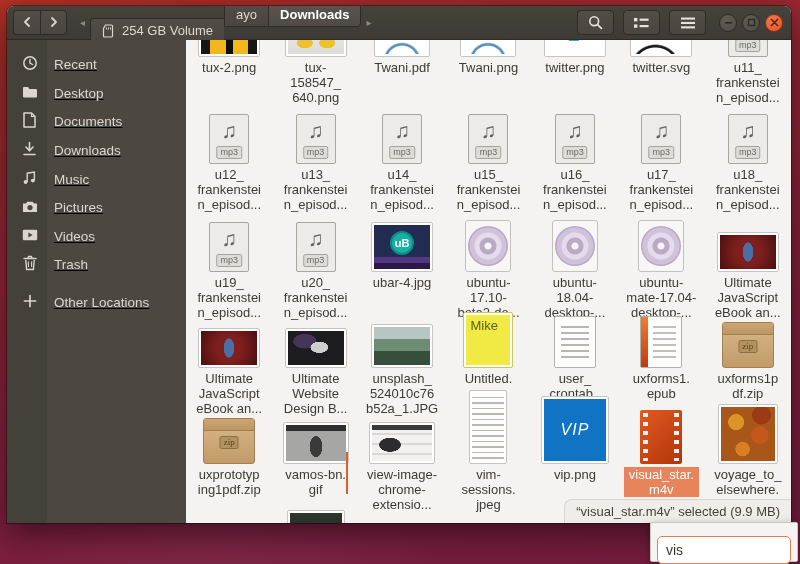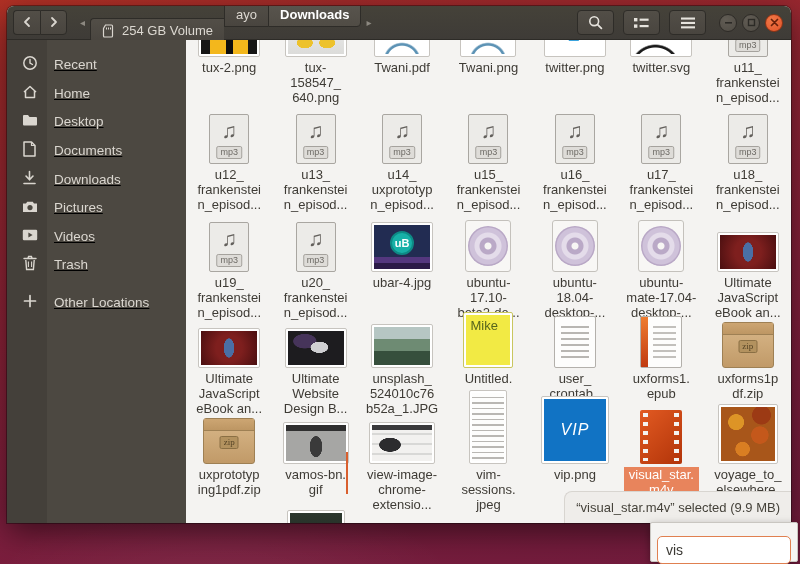--- a/index.html
+++ b/index.html
@@ -167,21 +167,21 @@
     radial-gradient(12px 12px at 72% 52%, #c4581b 70%, transparent 75%),
     radial-gradient(10px 10px at 40% 78%, #d97e22 70%, transparent 75%),
     radial-gradient(13px 13px at 75% 15%, #9c3a14 70%, transparent 75%), #a8561a; }
   .t-dark .img { width:52px; height:40px; background:linear-gradient(180deg,#2c372e,#1f281f); }
 
   
   .drop-indicator { position:absolute; width:2px; height:42px; background:#d95f2e; }
 
   
   .statusbar {
-    position:absolute; right:0; bottom:0; height:32px; background:#efedea;
+    position:absolute; right:0; bottom:0; height:24px; background:#efedea;
     border-top:1px solid #d8d5d0; border-left:1px solid #d8d5d0; border-radius:8px 0 0 0;
     font-size:13px; color:#45423a; padding:0 11px; display:flex; align-items:center; white-space:nowrap;
   }
 
   
   .search-popup {
     position:absolute; left:650px; top:522px; width:148px; height:40px;
     background:#f5f4f2; border:1px solid #c9c6c1; border-radius:2px;
     box-shadow:0 3px 8px rgba(0,0,0,.35); padding:13px 6px; z-index:30;
   }
@@ -284,28 +284,20 @@
             <span class="icon">
               <svg width="16" height="16" viewBox="0 0 16 16">
                 <circle cx="8" cy="8" r="6.2" fill="none" stroke="#dad6cf" stroke-width="1.5"></circle>
                 <path d="M8 4.5 V8 L10.5 9.5" fill="none" stroke="#dad6cf" stroke-width="1.4" stroke-linecap="round"></path>
               </svg>
             </span>
             <span class="label">Recent</span>
           </div>
           <div class="sb-item">
             <span class="icon">
-              <svg width="16" height="16" viewBox="0 0 16 16">
-                <path d="M2 8 L8 2.5 L14 8 M3.5 7 V13.5 H12.5 V7" fill="none" stroke="#dad6cf" stroke-width="1.5" stroke-linejoin="round"></path>
-              </svg>
-            </span>
-            <span class="label">Home</span>
-          </div>
-          <div class="sb-item">
-            <span class="icon">
               <svg width="16" height="14" viewBox="0 0 16 14">
                 <path d="M1 3 a1 1 0 0 1 1-1 h4 l1.5 2 H14 a1 1 0 0 1 1 1 v6.5 a1 1 0 0 1 -1 1 H2 a1 1 0 0 1 -1 -1 Z" fill="#dad6cf"></path>
               </svg>
             </span>
             <span class="label">Desktop</span>
           </div>
           <div class="sb-item">
             <span class="icon">
               <svg width="13" height="16" viewBox="0 0 13 16">
                 <path d="M1 1 h7.5 L12 4.5 V15 H1 Z" fill="none" stroke="#dad6cf" stroke-width="1.5" stroke-linejoin="round"></path>
@@ -315,20 +307,30 @@
             <span class="label">Documents</span>
           </div>
           <div class="sb-item">
             <span class="icon">
               <svg width="15" height="16" viewBox="0 0 15 16">
                 <path d="M7.5 1.5 V9 M4 6 L7.5 9.8 L11 6" fill="none" stroke="#dad6cf" stroke-width="1.6" stroke-linecap="round" stroke-linejoin="round"></path>
                 <path d="M2 13.5 H13" stroke="#dad6cf" stroke-width="1.6" stroke-linecap="round"></path>
               </svg>
             </span>
             <span class="label">Downloads</span>
+          </div>
+          <div class="sb-item">
+            <span class="icon">
+              <svg width="15" height="15" viewBox="0 0 15 15">
+                <path d="M5.2 12 V3.2 L12.4 2 V10.6" fill="none" stroke="#dad6cf" stroke-width="1.4"></path>
+                <circle cx="3.6" cy="12" r="1.9" fill="#dad6cf"></circle>
+                <circle cx="10.8" cy="10.6" r="1.9" fill="#dad6cf"></circle>
+              </svg>
+            </span>
+            <span class="label">Music</span>
           </div>
           <div class="sb-item">
             <span class="icon">
               <svg width="16" height="13" viewBox="0 0 16 13">
                 <path d="M1 3.5 h3 l1.2-1.8 h5.6 L12 3.5 h3 V12 H1 Z" fill="#dad6cf"></path>
                 <circle cx="8" cy="7.6" r="2.6" fill="#4c4841"></circle>
               </svg>
             </span>
             <span class="label">Pictures</span>
           </div>
@@ -445,21 +447,21 @@
 frankenstei
 n_episod...</div>
               </div>
               <div class="file-item">
                 <div class="icon-area">
                   <div class="ficon i-mp3">
                     <span class="badge">mp3</span>
                   </div>
                 </div>
                 <div class="label">u14_
-uxprototyp
+frankenstei
 n_episod...</div>
               </div>
               <div class="file-item">
                 <div class="icon-area">
                   <div class="ficon i-mp3">
                     <span class="badge">mp3</span>
                   </div>
                 </div>
                 <div class="label">u15_
 frankenstei

